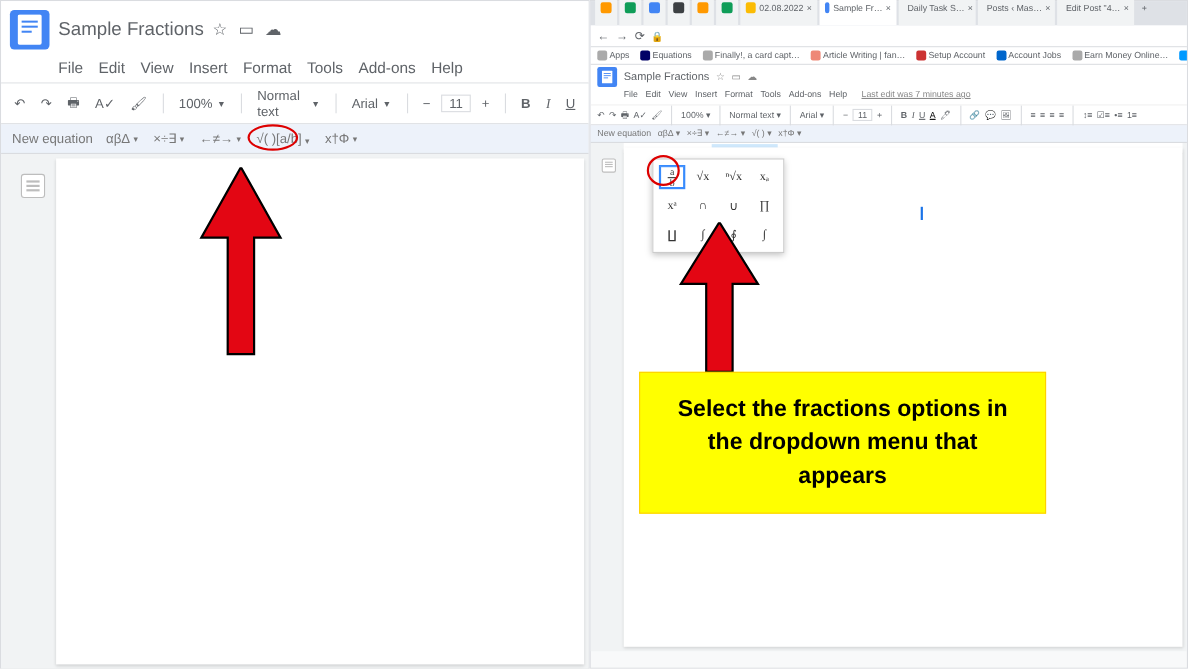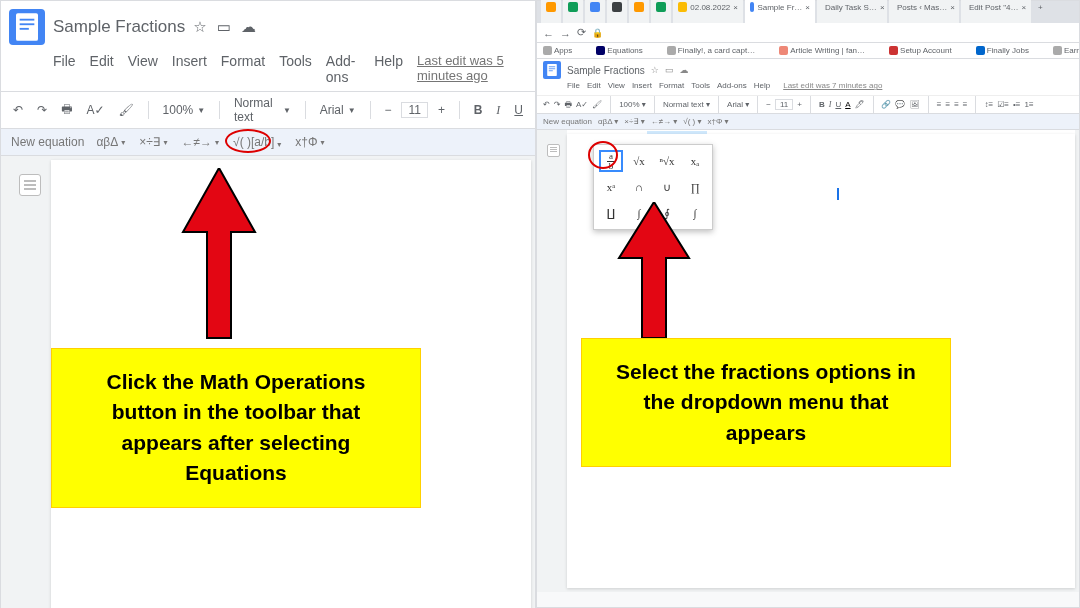--- a/index.html
+++ b/index.html
@@ -43,21 +43,21 @@
   
   .browser-chrome { background: #dee1e6; font-size: 9px; }
   .tab-strip { display: flex; align-items: flex-end; height: 22px; padding-left: 4px; gap: 0; }
   .tab { background: #f1f3f4; border-radius: 6px 6px 0 0; padding: 16px 5px; display: flex; align-items: center; gap: 3px; font-size: 8px; color: #5f6368; max-width: 70px; white-space: nowrap; overflow: hidden; margin-right: 2px; height: 18px; }
   .tab.active { background: #fff; }
   .tab .tab-x { margin-left: auto; font-size: 8px; }
   .tab .fav { width:10px; height:10px; border-radius:2px; background:#ccc; display:inline-block; }
   .url-bar { background: #fff; height: 20px; display: flex; align-items: center; padding: 0 6px; gap: 6px; border-bottom: 1px solid #dadce0; }
   .url-text { font-size: 9px; color: #5f6368; white-space: nowrap; overflow: hidden; }
   .nav-arrow { color: #5f6368; font-size: 11px; }
-  .bookmark-bar { background: #fff; height: 16px; display: flex; align-items: center; gap: 24px; padding: 0 6px; font-size: 8px; color: #5f6368; border-bottom: 1px solid #dadce0; white-space: nowrap; overflow: hidden; }
+  .bookmark-bar { background: #fff; height: 16px; display: flex; align-items: center; gap: 10px; padding: 0 6px; font-size: 8px; color: #5f6368; border-bottom: 1px solid #dadce0; white-space: nowrap; overflow: hidden; }
   .bm { display:inline-flex; align-items:center; gap:2px; }
   .bm .bmico { width:9px; height:9px; border-radius:2px; background:#aaa; display:inline-block; }
 
   .mini-header { background: #fff; padding: 2px 6px; border-bottom: 1px solid #eee; }
   .mini-title-row { display: flex; align-items: center; gap: 6px; }
   .mini-docs-icon { width: 18px; height: 18px; background:#4285f4; border-radius:2px; display:flex; align-items:center; justify-content:center; }
   .mini-title { font-size: 10px; color: #5f6368; }
   .mini-menu { display: flex; gap: 7px; font-size: 8px; color: #5f6368; padding: 2px 0 3px 24px; align-items:center; }
   .mini-last-edit { text-decoration: underline; color:#888; margin-left: 6px; }
   .mini-toolbar { background:#fff; border-bottom:1px solid #dadce0; height:18px; display:flex; align-items:center; gap:4px; padding:0 6px; font-size:8px; color:#5f6368; }
@@ -99,21 +99,20 @@
       </div>
       <div class="menu-row">
         <span>File</span>
         <span>Edit</span>
         <span>View</span>
         <span>Insert</span>
         <span>Format</span>
         <span>Tools</span>
         <span>Add-ons</span>
         <span>Help</span>
-        <span class="last-edit">Last edit was 5 minutes ago</span>
       </div>
     </div>
     <div class="toolbar">
       <span class="tb-btn">↶</span>
       <span class="tb-btn">↷</span>
       <span class="tb-btn">🖶</span>
       <span class="tb-btn">A✓</span>
       <span class="tb-btn">🖌</span>
       <span class="tb-sep"></span>
       <span class="tb-dd">
@@ -169,23 +168,20 @@
           <div></div>
           <div></div>
           <div></div>
         </div>
       <div class="paper"></div>
 
       <svg class="red-arrow" style="left:178px; top:12px;" width="80" height="175" viewBox="0 0 80 175">
         <polygon points="40,0 76,64 52,64 52,170 28,170 28,64 4,64" fill="#e30613" stroke="#000" stroke-width="2"></polygon>
       </svg>
 
-      <div class="callout" style="left:50px; top:192px; width:370px;">
-        <span>Click the Math Operations button in the toolbar that appears after selecting Equations</span>
-      </div>
     </div>
   </div>
 
   <div class="pane pane-right">
     <div class="browser-chrome">
       <div class="tab-strip">
         <div class="tab">
             <span class="fav" style="background:#f90;"></span>
           </div>
         <div class="tab">
@@ -252,21 +248,21 @@
         <span class="bm">
             <span class="bmico" style="background:#e87;"></span>
             <span>Article Writing | fan…</span>
           </span>
         <span class="bm">
             <span class="bmico" style="background:#c33;"></span>
             <span>Setup Account</span>
           </span>
         <span class="bm">
             <span class="bmico" style="background:#06c;"></span>
-            <span>Finally Jobs</span>
+            <span>Account Jobs</span>
           </span>
         <span class="bm">
             <span class="bmico"></span>
             <span>Earn Money Online…</span>
           </span>
         <span class="bm">
             <span class="bmico" style="background:#09f;"></span>
             <span>stiforP</span>
           </span>
       </div>

